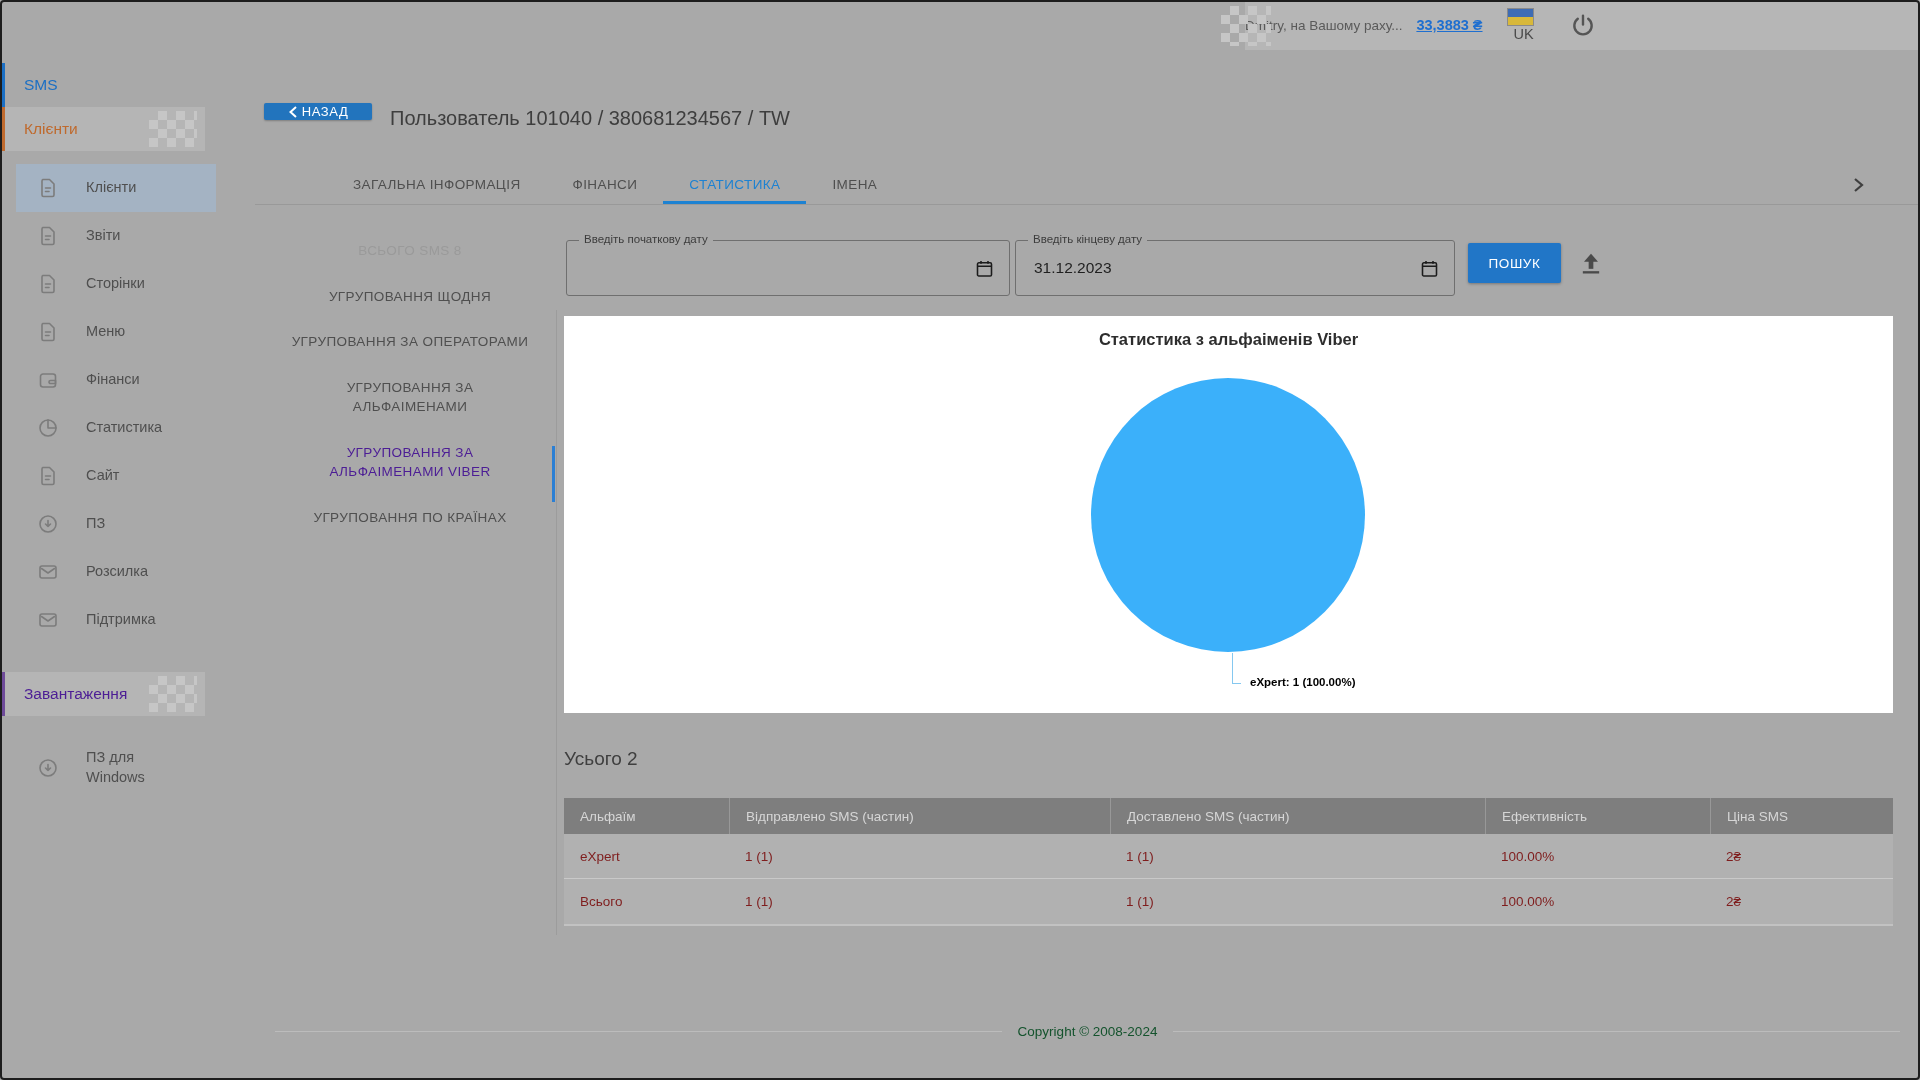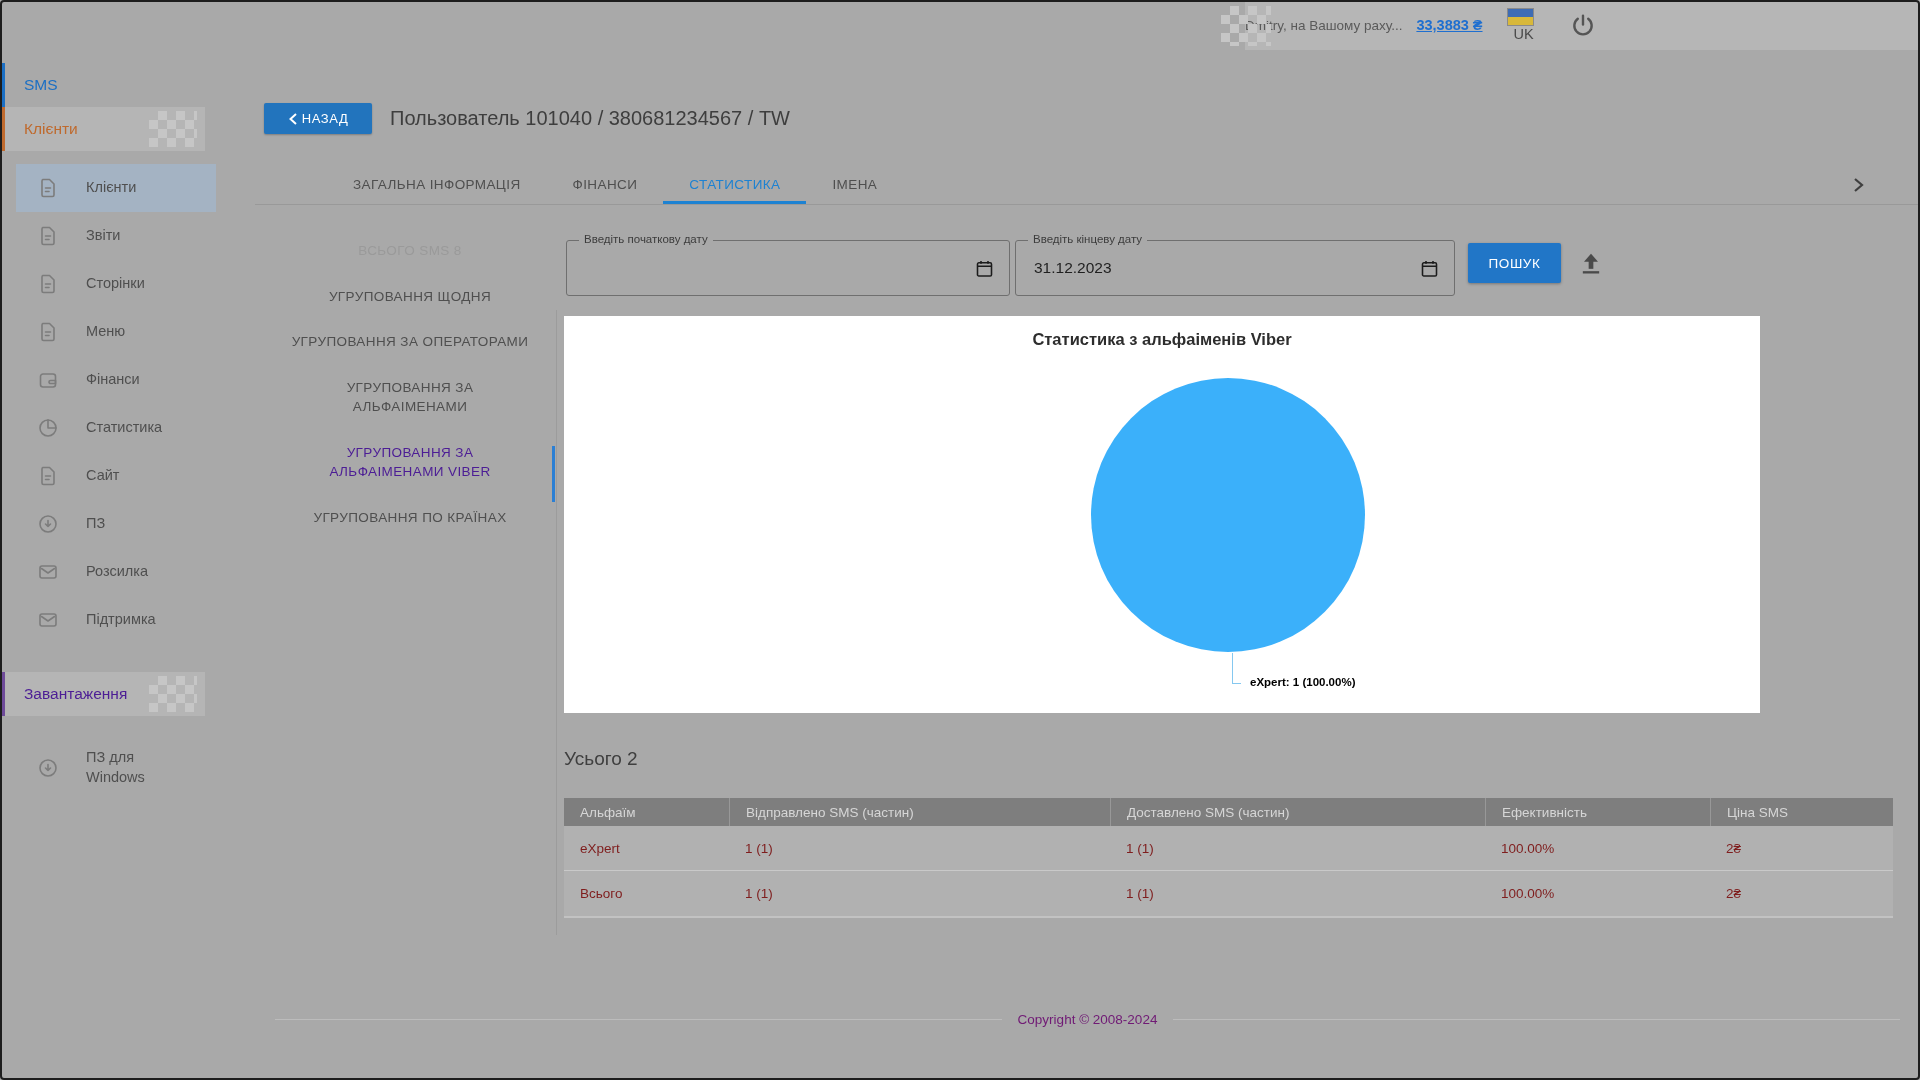--- a/index.html
+++ b/index.html
@@ -51,21 +51,21 @@
   }
   .menu-item .mi-icon { width:24px; height:24px; flex:0 0 24px; margin-right:26px; }
   .menu-item .mi-label { font-size:14.5px; color:#4f4f4f; line-height:1.35; }
   .menu-item.active { background:#a4b3c3; }
   .mi-icon svg { stroke:#7c7c7c; fill:none; stroke-width:1.6; stroke-linecap:round; stroke-linejoin:round; width:24px; height:24px; }
   .sec-downloads { margin-top:28px; }
   .dl-item { margin-top:20px; height:64px; }
 
   
   .back-btn {
-    position:absolute; left:264px; top:103px; width:108px; height:31px;
+    position:absolute; left:264px; top:103px; width:108px; height:17px;
     background:#2274bd; color:#fff; border:none; border-radius:2px; cursor:pointer;
     display:flex; align-items:center; justify-content:center; gap:4px;
     font-size:13px; letter-spacing:0.6px; font-family:inherit;
     box-shadow:0 1px 2px rgba(0,0,0,.25);
   }
   .back-btn svg { width:10px; height:12px; stroke:#fff; fill:none; stroke-width:2; }
   .page-title { position:absolute; left:390px; top:107px; font-size:20px; color:#3e3e3e; }
 
   
   .tabs { position:absolute; left:255px; right:0; top:165px; height:40px; border-bottom:1px solid #999; display:flex; padding-left:72px; }
@@ -98,41 +98,41 @@
   .search-btn {
     position:absolute; left:1468px; top:243px; width:93px; height:40px;
     background:#2176c7; color:#fff; border:none; border-radius:2px; cursor:pointer;
     font-size:13.5px; letter-spacing:0.6px; font-family:inherit;
     box-shadow:0 1px 3px rgba(0,0,0,.3);
   }
   .export-btn { position:absolute; left:1577px; top:249px; width:28px; height:28px; cursor:pointer; }
   .export-btn svg { width:28px; height:28px; fill:#4a4a4a; }
 
   
-  .chart-panel { position:absolute; left:564px; top:316px; width:1196px; height:397px; background:#ffffff; }
+  .chart-panel { position:absolute; left:564px; top:316px; width:1329px; height:397px; background:#ffffff; }
   .chart-title { text-align:center; padding-top:14px; font-size:16.5px; font-weight:bold; color:#2d2d2d; }
   .pie { position:absolute; left:527px; top:62px; width:274px; height:274px; border-radius:50%; }
   .callout-v { position:absolute; left:668px; top:337px; width:1px; height:30px; background:#85c8f0; }
   .callout-h { position:absolute; left:668px; top:367px; width:9px; height:1px; background:#85c8f0; }
   .callout-label { position:absolute; left:686px; top:360px; font-size:11.5px; font-weight:bold; color:#000; }
 
   
   .totals-heading { position:absolute; left:564px; top:748px; font-size:19px; color:#3f3f3f; }
   .stats-table { position:absolute; left:564px; top:798px; width:1329px; border-bottom:2px solid #c2c2c2; }
-  .t-head { display:grid; grid-template-columns:165px 381px 375px 225px 183px; height:28px; background:#7e7e7e; }
+  .t-head { display:grid; grid-template-columns:165px 381px 375px 225px 183px; height:36px; background:#7e7e7e; }
   .t-head .th { display:flex; align-items:center; padding-left:16px; font-size:13.5px; color:#d6d6d6; }
   .t-head .th + .th { border-left:1px solid #989898; }
   .t-row { display:grid; grid-template-columns:165px 381px 375px 225px 183px; height:45px; background:#b1b1b1; border-bottom:1px solid #c9c9c9; }
   .t-row:last-child { border-bottom:none; }
   .t-row .td { display:flex; align-items:center; padding-left:16px; font-size:13.5px; color:#7f1d1d; }
 
   
   .footer { position:absolute; left:255px; right:0; top:1012px; display:flex; align-items:center; padding:0 20px; }
   .footer .line { flex:1; height:1px; background:#bcbcbc; }
-  .footer .copy { margin:0 16px; font-size:13.5px; color:#701a75; white-space:nowrap; }
+  .footer .copy { margin:12px 16px; font-size:13.5px; color:#14532d; white-space:nowrap; }
 </style>
 </head>
 <body>
 
 <div class="topbar-right">
   <div class="topbar-deco checker"></div>
   <span class="user-text">Dmitry, на Вашому раху...</span>
   <a class="balance">33,3883 ₴</a>
   <div class="lang-wrap">
     <span class="flag">

